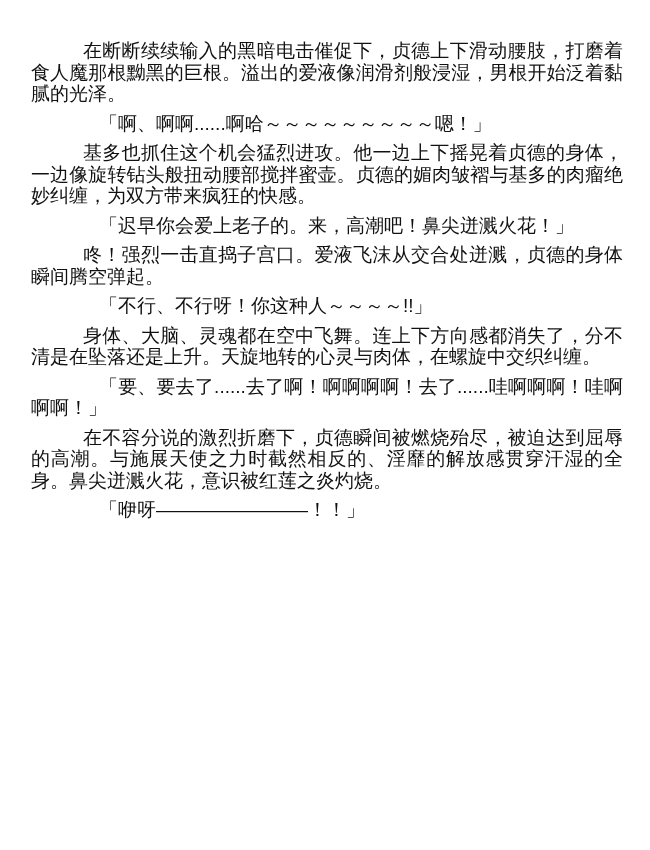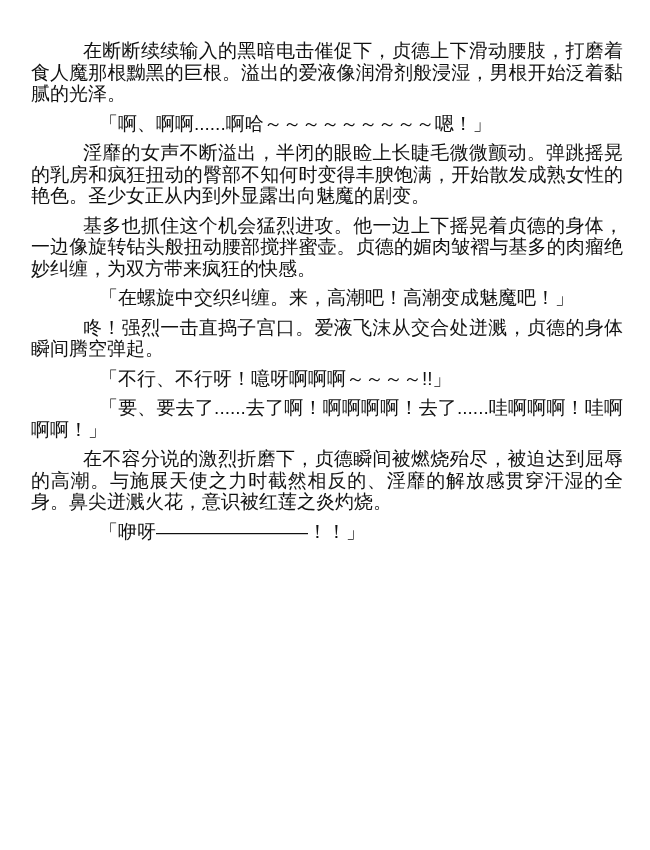--- a/index.html
+++ b/index.html
@@ -38,22 +38,22 @@
     text-indent: 68px;
   }
 </style>
 </head>
 <body>
 
 <div class="page">
   <div class="story" id="story">
       <p class="narrative">在断断续续输入的黑暗电击催促下，贞德上下滑动腰肢，打磨着食人魔那根黝黑的巨根。溢出的爱液像润滑剂般浸湿，男根开始泛着黏腻的光泽。</p>
       <p class="dialogue">「啊、啊啊......啊哈～～～～～～～～～嗯！」</p>
-      <p class="narrative">淫靡的女声不断溢出，半闭的眼睑上长睫毛微微颤动。弹跳摇晃的乳房和疯狂扭动的臀部不知何时变得丰腴饱满，开始散发成熟女性的艳色。圣少女正从内到外显露出向魅魔的剧变。</p>
       <p class="narrative">基多也抓住这个机会猛烈进攻。他一边上下摇晃着贞德的身体，一边像旋转钻头般扭动腰部搅拌蜜壶。贞德的媚肉皱褶与基多的肉瘤绝妙纠缠，为双方带来疯狂的快感。</p>
-      <p class="dialogue">「在螺旋中交织纠缠。来，高潮吧！高潮变成魅魔吧！」</p>
+      <p class="dialogue">「迟早你会爱上老子的。来，高潮吧！鼻尖迸溅火花！」</p>
       <p class="narrative">咚！强烈一击直捣子宫口。爱液飞沫从交合处迸溅，贞德的身体瞬间腾空弹起。</p>
-      <p class="dialogue">「不行、不行呀！噫呀啊啊啊～～～～!!」</p>
+      <p class="dialogue">「不行、不行呀！你这种人～～～～!!」</p>
+      <p class="narrative">身体、大脑、灵魂都在空中飞舞。连上下方向感都消失了，分不清是在坠落还是上升。天旋地转的心灵与肉体，在螺旋中交织纠缠。</p>
       <p class="dialogue">「要、要去了......去了啊！啊啊啊啊！去了......哇啊啊啊！哇啊啊啊！」</p>
       <p class="narrative">在不容分说的激烈折磨下，贞德瞬间被燃烧殆尽，被迫达到屈辱的高潮。与施展天使之力时截然相反的、淫靡的解放感贯穿汗湿的全身。鼻尖迸溅火花，意识被红莲之炎灼烧。</p>
       <p class="dialogue">「咿呀————————！！」</p>
     </div>
 </div>
 
 </body></html>

